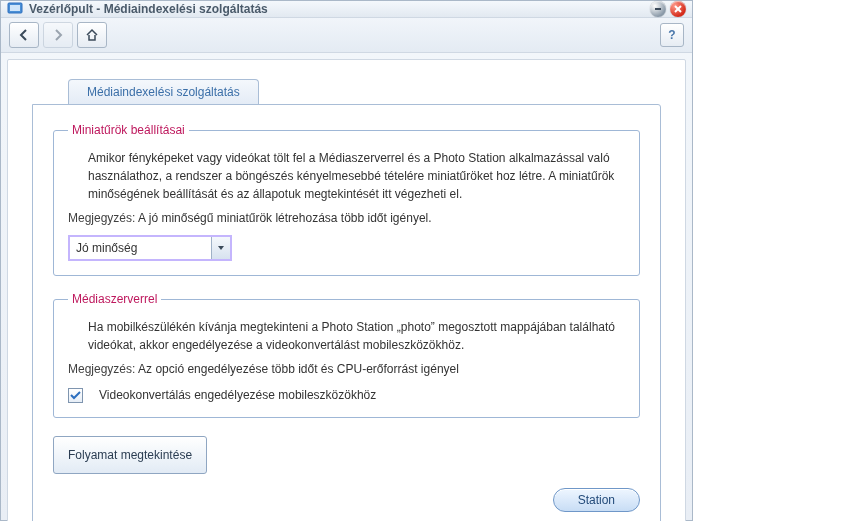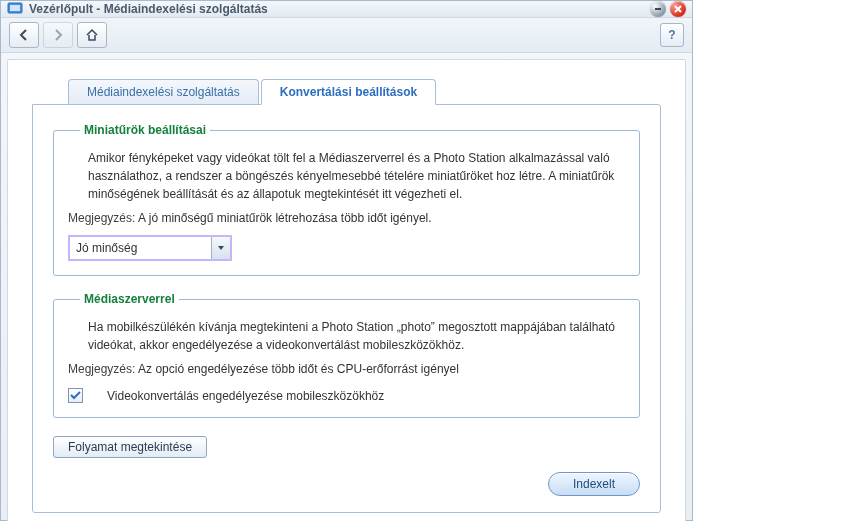--- a/index.html
+++ b/index.html
@@ -138,24 +138,23 @@
     box-sizing: border-box;
   }
 
   fieldset.group {
     border: 1px solid #9fb7d6;
     border-radius: 3px;
     padding: 12px 14px 14px 14px;
     margin: 0 0 16px 0;
   }
   fieldset.group > legend {
-    color: #15803d;
-    font-weight: bold;
+    color: #be185d;
+    font-weight: normal;
     padding: 0 4px;
-    margin-left: 12px;
   }
   .desc {
     line-height: 1.5;
     margin-bottom: 8px;
     margin-left: 20px;
   }
   .note-label { color: #404040; }
   .note-line { margin-bottom: 10px; }
 
   .select-wrap {
@@ -173,32 +172,32 @@
   .select-wrap .sel-btn {
     position: absolute;
     right: 0; top: 0;
     width: 18px; height: 100%;
     border-left: 1px solid #9fb1c7;
     background: linear-gradient(#f4f8fc,#d7e2ef);
     display: flex; align-items: center; justify-content: center;
   }
   .select-wrap .sel-btn svg { width: 8px; height: 8px; }
 
-  .chk-row { display: flex; align-items: center; gap: 24px; margin-top: 12px; }
+  .chk-row { display: flex; gap: 16px; margin-top: 12px; }
   .chk {
     width: 13px; height: 13px;
     border: 1px solid #7f95af;
     background: linear-gradient(#fff,#e7eef7);
     display: inline-flex; align-items: center; justify-content: center;
   }
   .chk svg { width: 11px; height: 11px; }
 
   .btn {
     display: inline-block;
-    padding: 3px 14px;
+    padding: 11px 14px;
     border: 1px solid #8fa6c2;
     border-radius: 3px;
     background: linear-gradient(#ffffff,#e2ebf5);
     color: #2b3d52;
     cursor: pointer;
     box-shadow: inset 0 1px 0 #fff;
   }
   .footer-btns {
     margin-top: auto;
     padding-top: 14px;
@@ -260,21 +259,20 @@
         </svg>
     </span>
     <span class="toolbar-spacer"></span>
     <span class="help-btn">?</span>
   </div>
 
   <div class="content">
 
     <div class="tabs">
       <div class="tab"><span>Médiaindexelési szolgáltatás</span></div>
-      <div class="tab active"><span>Konvertálási beállítások</span></div>
     </div>
 
     <div class="tab-panel-border">
 
       <fieldset class="group">
         <legend>Miniatűrök beállításai</legend>
         <div class="desc">Amikor fényképeket vagy videókat tölt fel a Médiaszerverrel és a Photo Station alkalmazással való használathoz, a rendszer a böngészés kényelmesebbé tételére miniatűröket hoz létre. A miniatűrök minőségének beállítását és az állapotuk megtekintését itt végezheti el.</div>
         <div class="note-line">
           <span class="note-label">Megjegyzés:</span>
           <span>A jó minőségű miniatűrök létrehozása több időt igényel.</span>
@@ -304,18 +302,18 @@
           </span>
           <span>Videokonvertálás engedélyezése mobileszközökhöz</span>
         </div>
       </fieldset>
 
       <div class="process-btn-row">
         <span class="btn">Folyamat megtekintése</span>
       </div>
 
       <div class="footer-btns">
-        <span class="btn pill">Indexelt</span>
+        <span class="btn pill">Station</span>
       </div>
 
     </div>
   </div>
 </div>
 
 </body></html>

